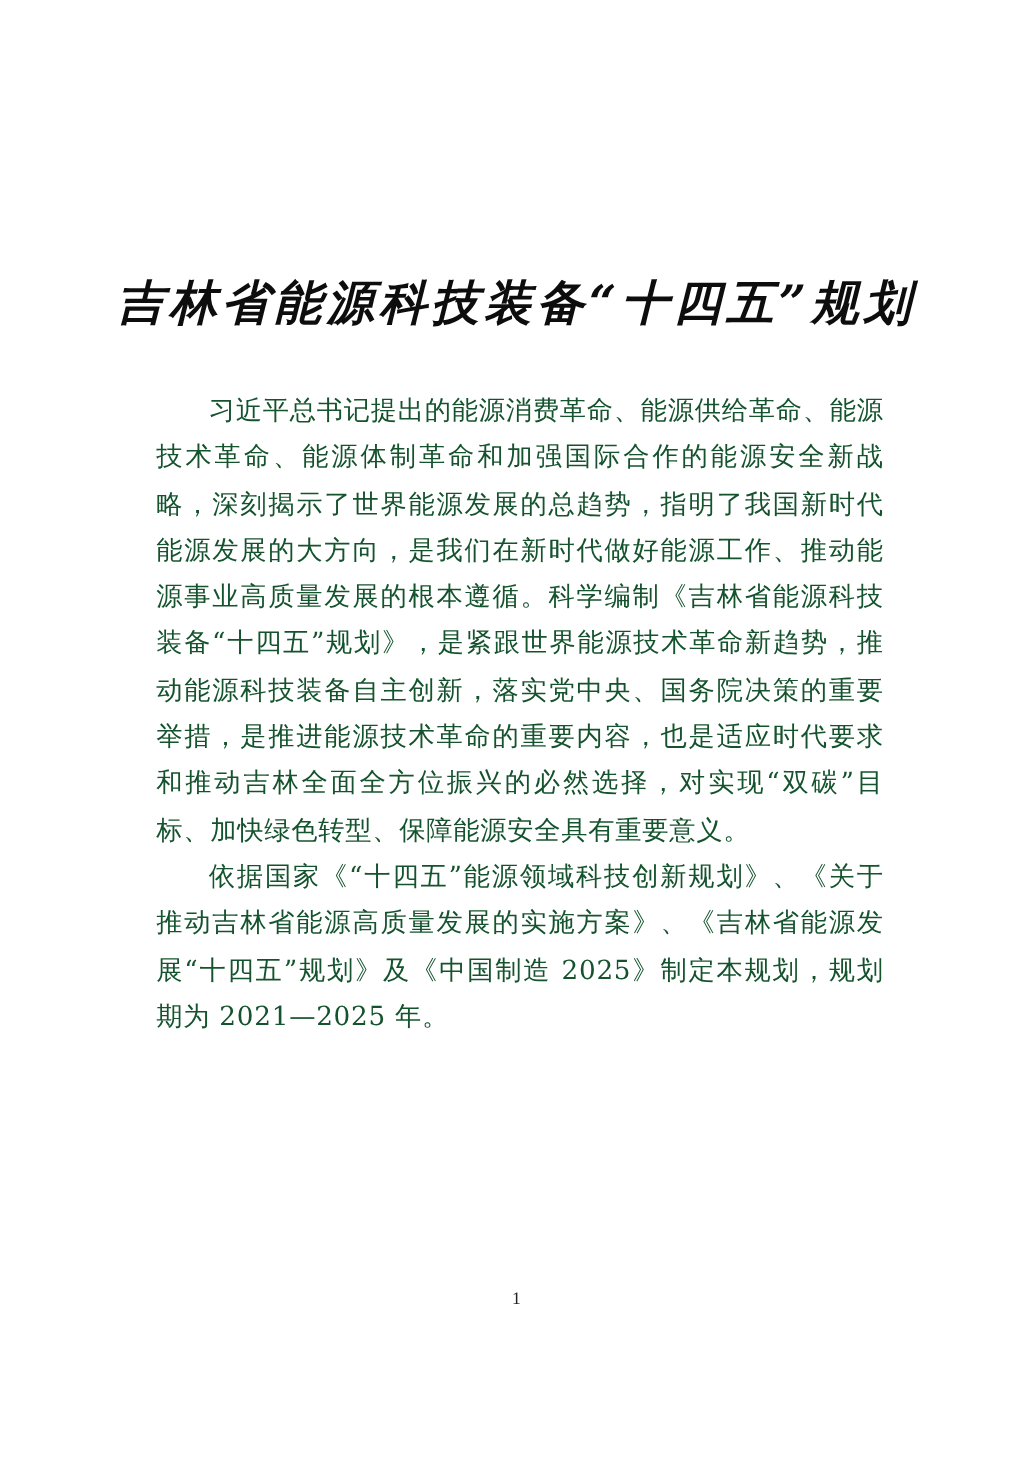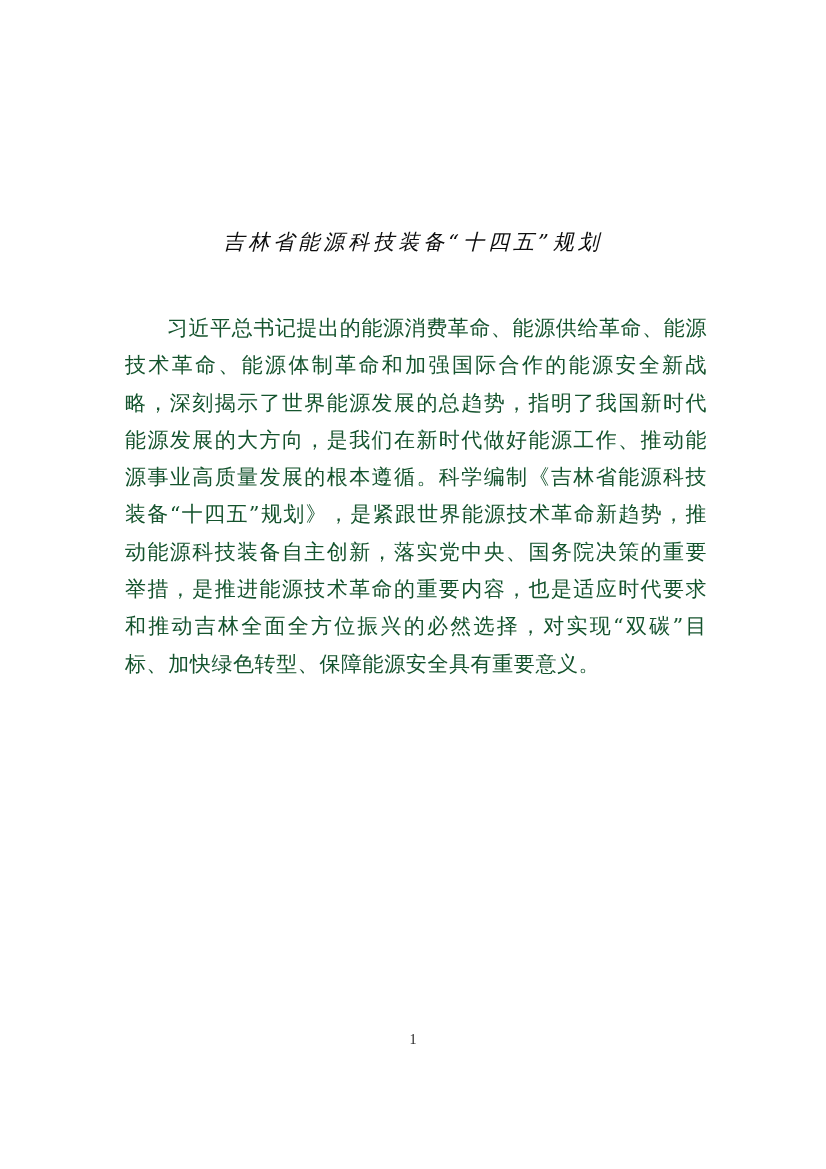--- a/index.html
+++ b/index.html
@@ -21,24 +21,24 @@
       width: 826px;
       height: 1169px;
       background: #ffffff;
     }
     .doc-title {
       position: absolute;
       top: 194px;
       left: 0;
       width: 826px;
       text-align: center;
-      font-size: 21px;
+      font-size: 38px;
       line-height: 40px;
       letter-spacing: 4px;
-      font-weight: normal;
+      font-weight: bold;
       font-style: italic;
       color: #0d0d0d;
       font-family: "DejaVu Serif", "Liberation Serif", serif;
       margin-top: 28px;
     }
     .body-text {
       position: absolute;
       left: 125px;
       top: 310px;
       width: 582px;
@@ -67,16 +67,17 @@
     }
   </style>
 </head>
 <body>
 
 <div class="page">
   <h1 class="doc-title">吉林省能源科技装备“十四五”规划</h1>
 
   <div class="body-text">
     <p>习近平总书记提出的能源消费革命、能源供给革命、能源技术革命、能源体制革命和加强国际合作的能源安全新战略，深刻揭示了世界能源发展的总趋势，指明了我国新时代能源发展的大方向，是我们在新时代做好能源工作、推动能源事业高质量发展的根本遵循。科学编制《吉林省能源科技装备“十四五”规划》，是紧跟世界能源技术革命新趋势，推动能源科技装备自主创新，落实党中央、国务院决策的重要举措，是推进能源技术革命的重要内容，也是适应时代要求和推动吉林全面全方位振兴的必然选择，对实现“双碳”目标、加快绿色转型、保障能源安全具有重要意义。</p>
+    <p>依据国家《“十四五”能源领域科技创新规划》、《关于推动吉林省能源高质量发展的实施方案》、《吉林省能源发展“十四五”规划》及《中国制造 2025》制定本规划，规划期为 2021—2025 年。</p>
   </div>
 
   <div class="page-number">1</div>
 </div>
 
 </body></html>

